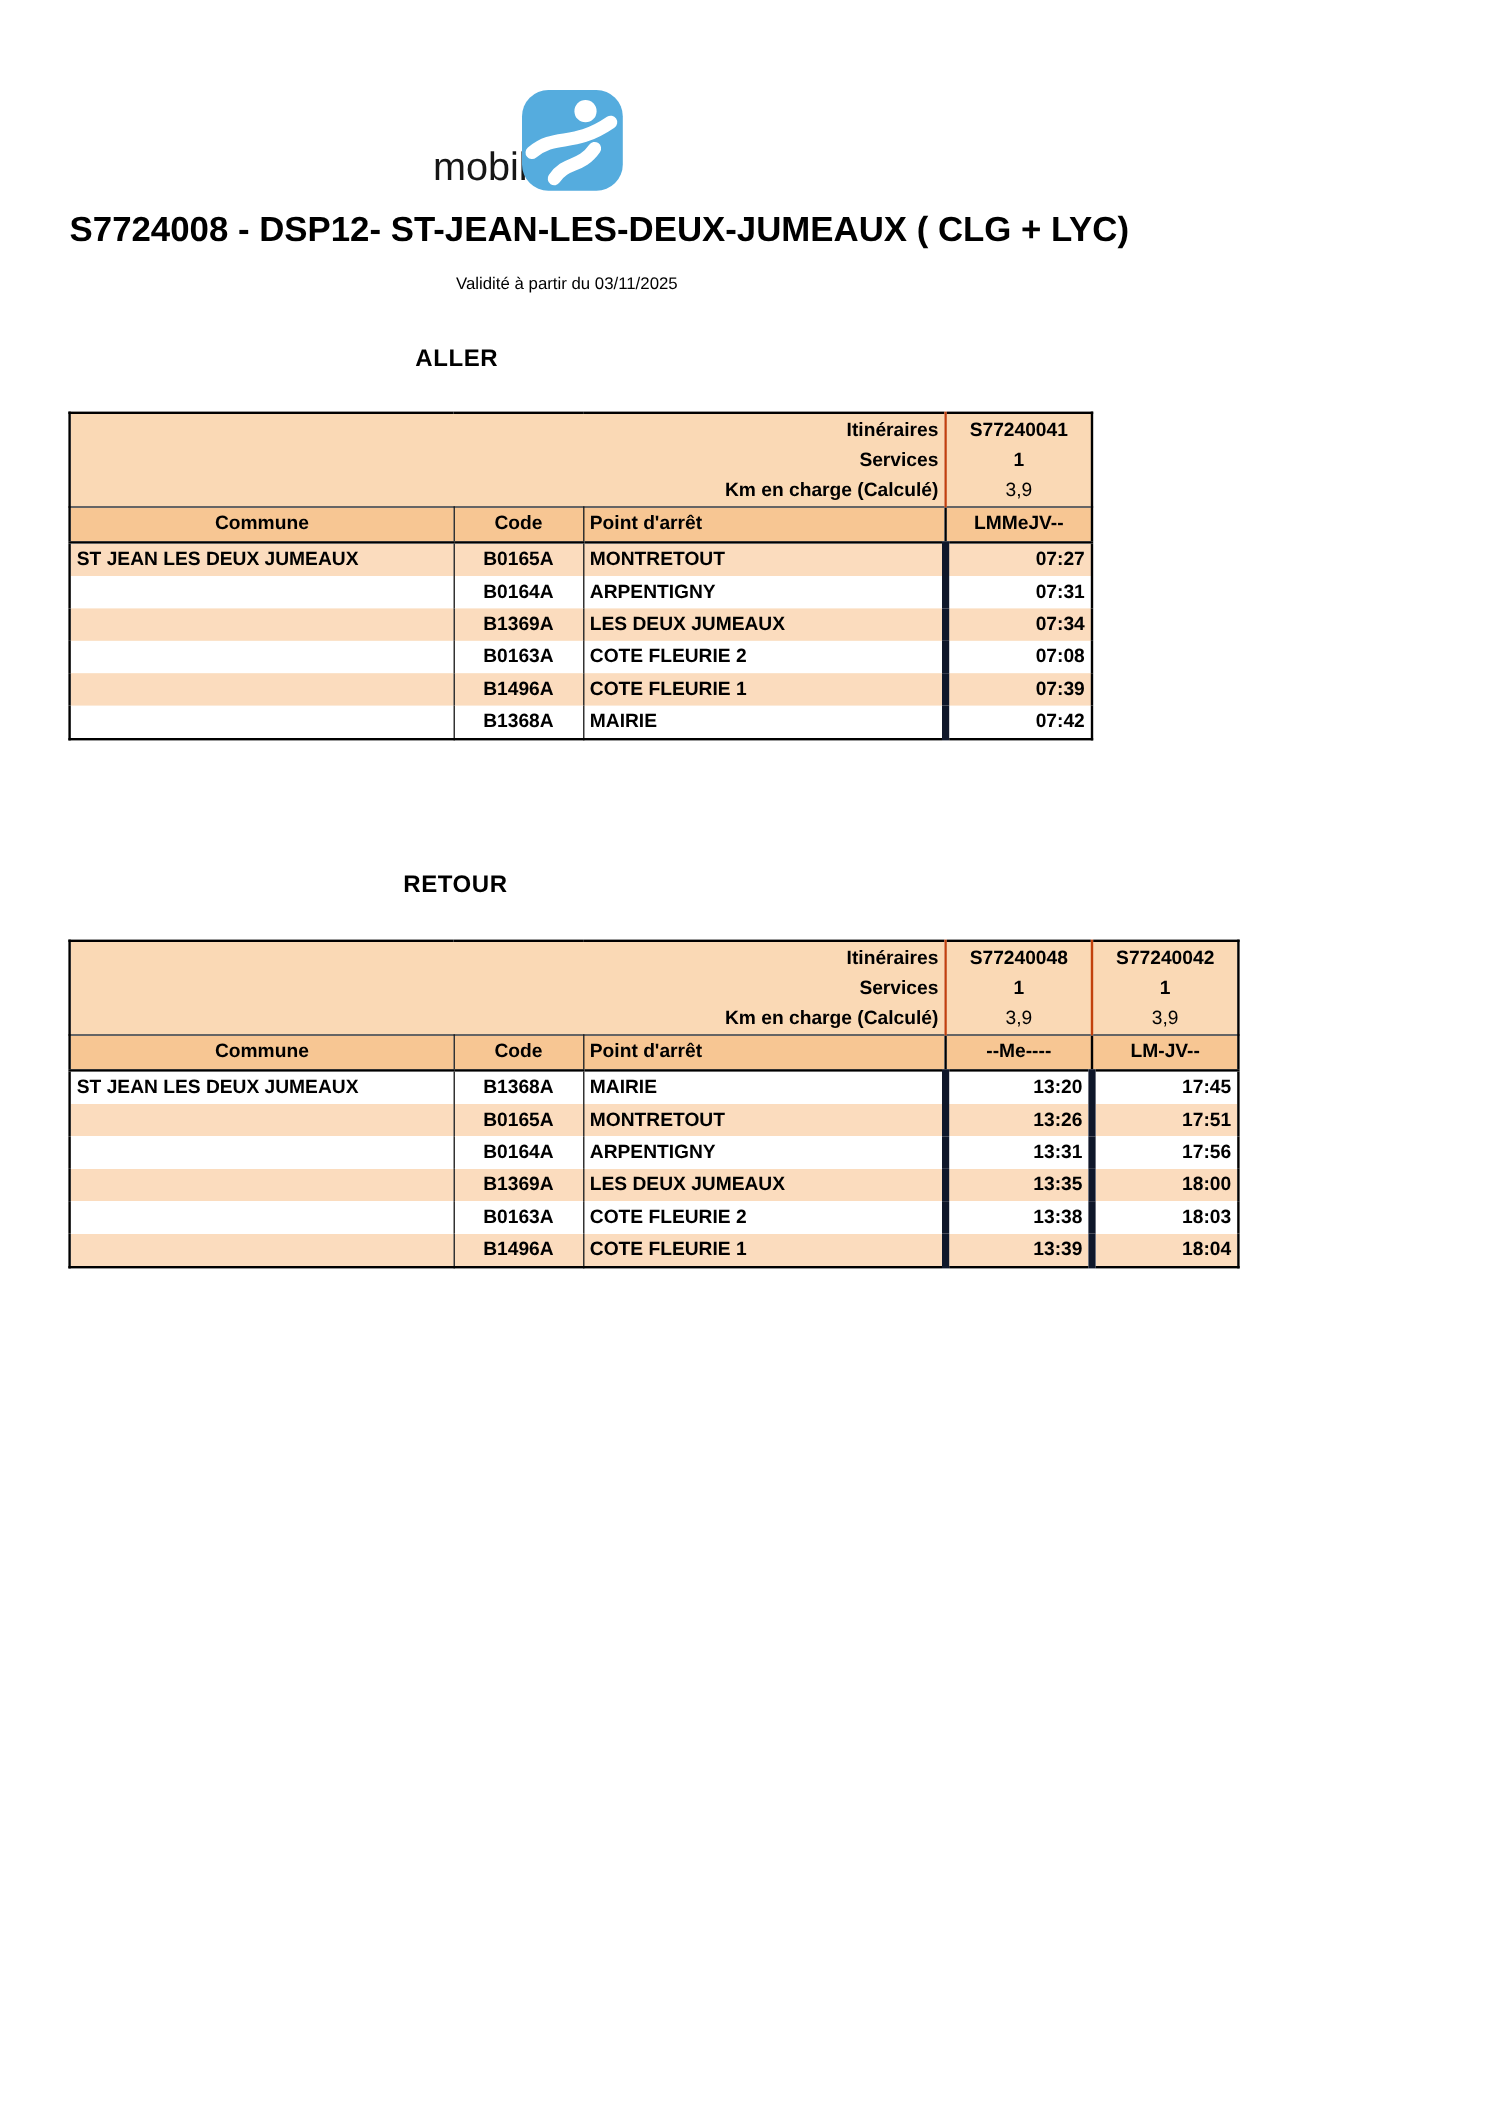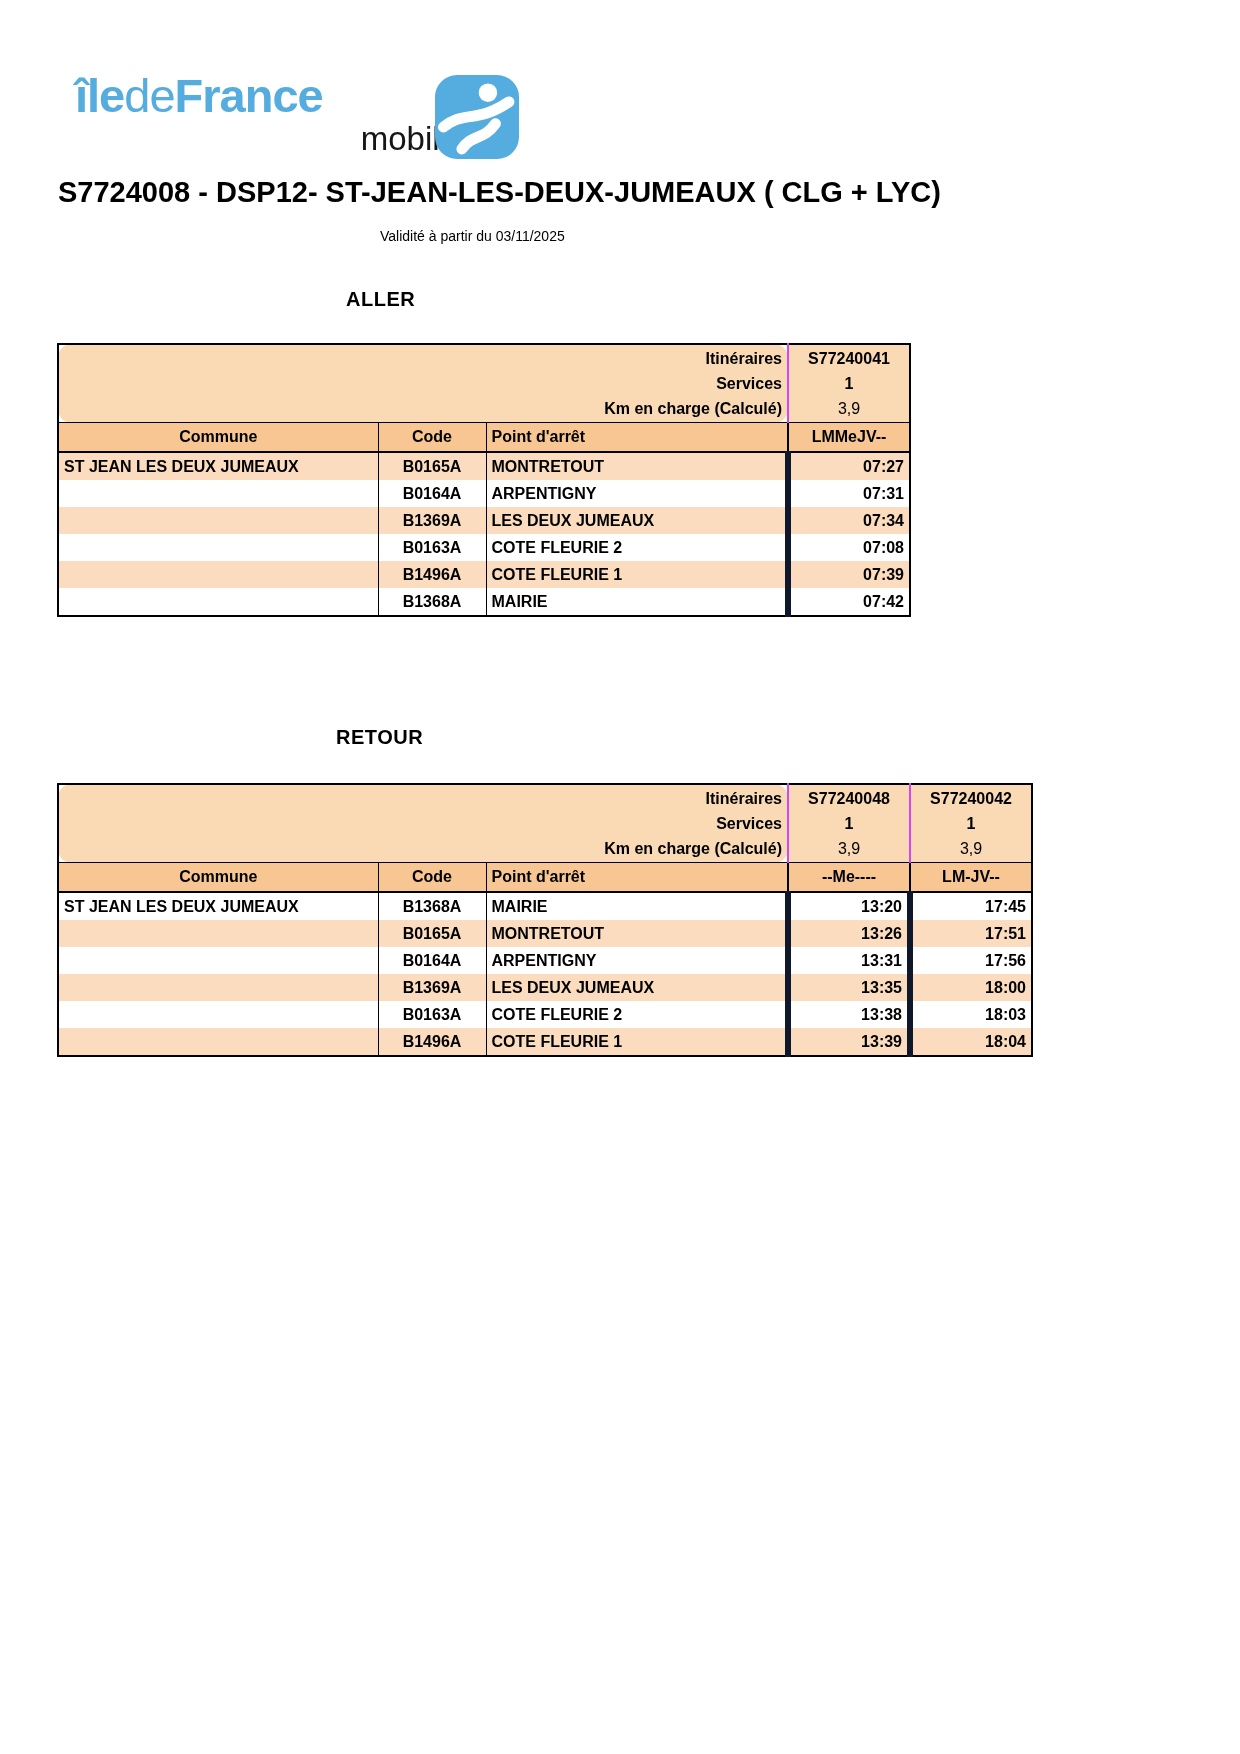--- a/index.html
+++ b/index.html
@@ -51,27 +51,26 @@
   col.col-stop    { width:302px; }
   col.col-time    { width:122px; }
 
   td, th { padding:1px 5px; overflow:hidden; white-space:nowrap; }
 
   .meta-labels {
     background:var(--header-light);
     text-align:right; font-weight:bold;
     border-bottom:1px solid #000;
     vertical-align:top;
-    border-radius:14px;
   }
   .meta-labels div { line-height:25px; }
   .itin-meta {
     background:var(--header-light);
     text-align:center; vertical-align:top;
-    border-left:2px solid #d946ef; border-bottom:1px solid #000;
+    border-left:2px solid #c2410c; border-bottom:1px solid #000;
   }
   .itin-meta div { line-height:25px; }
   .itin-id, .itin-services { font-weight:bold; }
 
   .cols-row th {
     background:var(--header-dark);
     height:26px; font-size:16px; font-weight:bold;
     border-bottom:2px solid #000; border-left:1px solid #000;
   }
   .cols-row th:first-child { border-left:none;text-align:center; }
@@ -82,23 +81,20 @@
   .body-row td { height:25px; border-left:1px solid #000; background:#fff;font-weight:bold; }
   .body-row td:first-child { border-left:none; }
   .body-row td.time-cell { border-left:6px solid #0f172a; text-align:right; }
   .body-row td.code-cell { text-align:center; }
   .body-row.shaded td { background:var(--row-shaded); }
 </style>
 </head>
 <body>
 
 <div class="logo">
-  <div class="brand-line">
-    <span>île</span><span class="brand-de">de</span><span>France</span>
-  </div>
   <div class="brand-sub">mobilités</div>
   <div class="brand-icon">
     <svg viewBox="0 0 100 100" aria-hidden="true">
       <circle cx="63" cy="21" r="11" fill="#ffffff"></circle>
       <path d="M10 62 C34 42 50 58 88 32" stroke="#ffffff" stroke-width="13" fill="none" stroke-linecap="round"></path>
       <path d="M32 88 C44 70 58 78 72 58" stroke="#ffffff" stroke-width="13" fill="none" stroke-linecap="round"></path>
     </svg>
   </div>
 </div>
 

